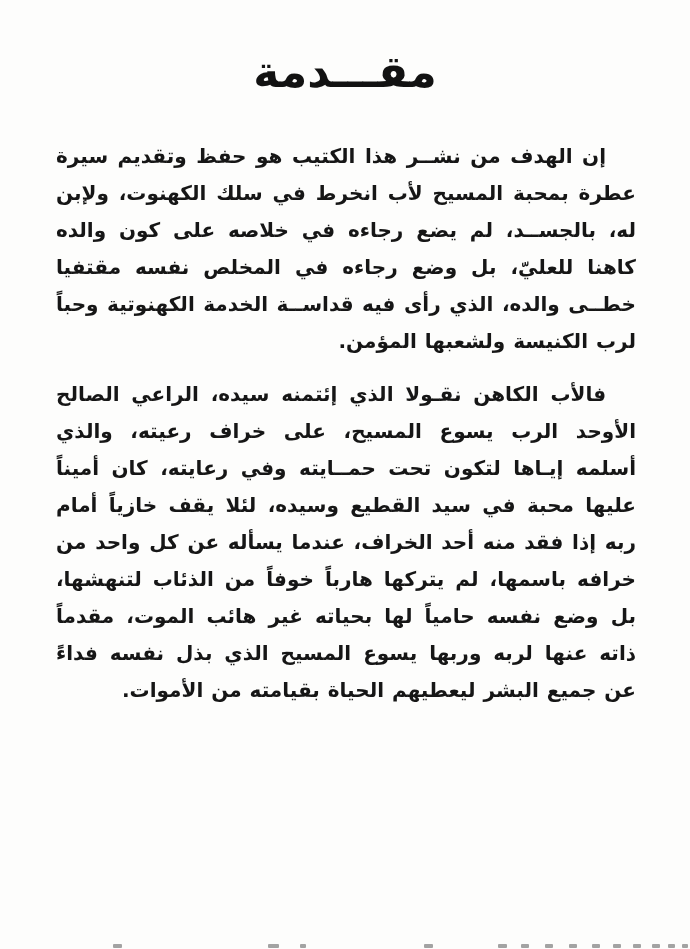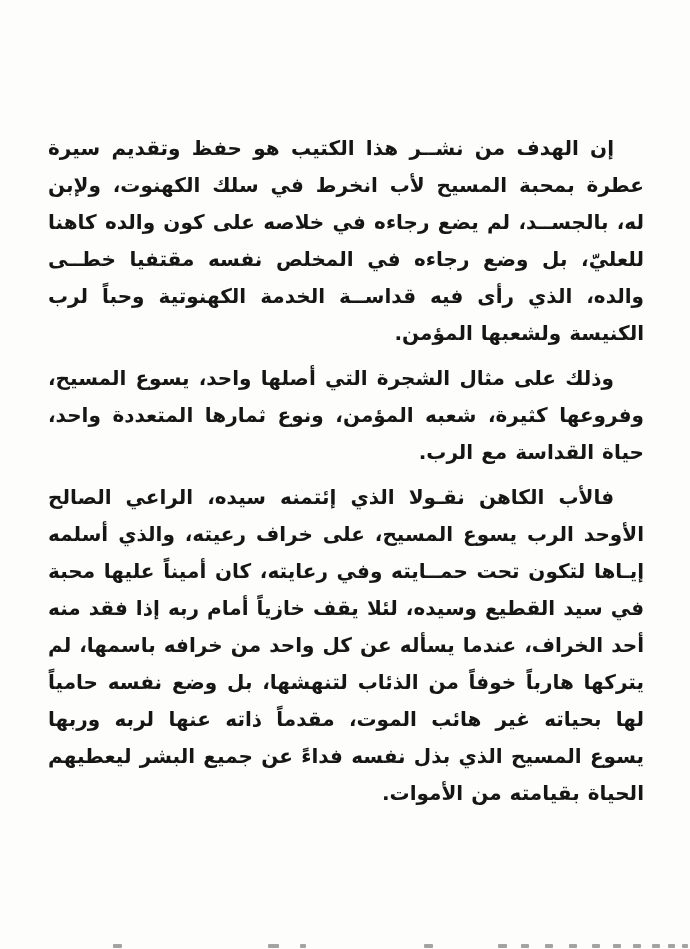--- a/index.html
+++ b/index.html
@@ -34,21 +34,21 @@
     right: 38px;
     left: 40px;
     text-align: justify;
     text-align-last: right;
     font-size: 20px;
     font-weight: 700;
     line-height: 37px;
     color: #161616;
   }
   .body p {
-    margin: 8px;
+    margin: 16px;
     padding: 0;
     text-indent: 30px; 
     word-spacing: 1px;
   }
   
   .edge-artifacts {
     position: absolute;
     bottom: 1px;
     left: 0;
     width: 100%;
@@ -62,24 +62,24 @@
     background: #5a5a5a;
     opacity: 0.55;
     border-radius: 1px;
   }
 </style>
 </head>
 <body>
 
 <div class="page">
 
+  <h1 class="title">مقـــدمة</h1>
 
   <div class="body">
     <p>إن الهدف من نشــر هذا الكتيب هو حفظ وتقديم سيرة عطرة بمحبة المسيح لأب انخرط في سلك الكهنوت، ولإبن له، بالجســد، لم يضع رجاءه في خلاصه على كون والده كاهنا للعليّ، بل وضع رجاءه في المخلص نفسه مقتفيا خطــى والده، الذي رأى فيه قداســة الخدمة الكهنوتية وحباً لرب الكنيسة ولشعبها المؤمن.</p>
-    <p>وذلك على مثال الشجرة التي أصلها واحد، يسوع المسيح، وفروعها كثيرة، شعبه المؤمن، ونوع ثمارها المتعددة واحد، حياة القداسة مع الرب.</p>
     <p>فالأب الكاهن نقـولا الذي إئتمنه سيده، الراعي الصالح الأوحد الرب يسوع المسيح، على خراف رعيته، والذي أسلمه إيـاها لتكون تحت حمــايته وفي رعايته، كان أميناً عليها محبة في سيد القطيع وسيده، لئلا يقف خازياً أمام ربه إذا فقد منه أحد الخراف، عندما يسأله عن كل واحد من خرافه باسمها، لم يتركها هارباً خوفاً من الذئاب لتنهشها، بل وضع نفسه حامياً لها بحياته غير هائب الموت، مقدماً ذاته عنها لربه وربها يسوع المسيح الذي بذل نفسه فداءً عن جميع البشر ليعطيهم الحياة بقيامته من الأموات.</p>
   </div>
 
   <div class="edge-artifacts">
     <i style="left:113px;width:9px"></i>
     <i style="left:268px;width:11px"></i>
     <i style="left:300px;width:6px"></i>
     <i style="left:424px;width:9px"></i>
     <i style="left:498px;width:9px"></i>
     <i style="left:521px;width:8px"></i>

